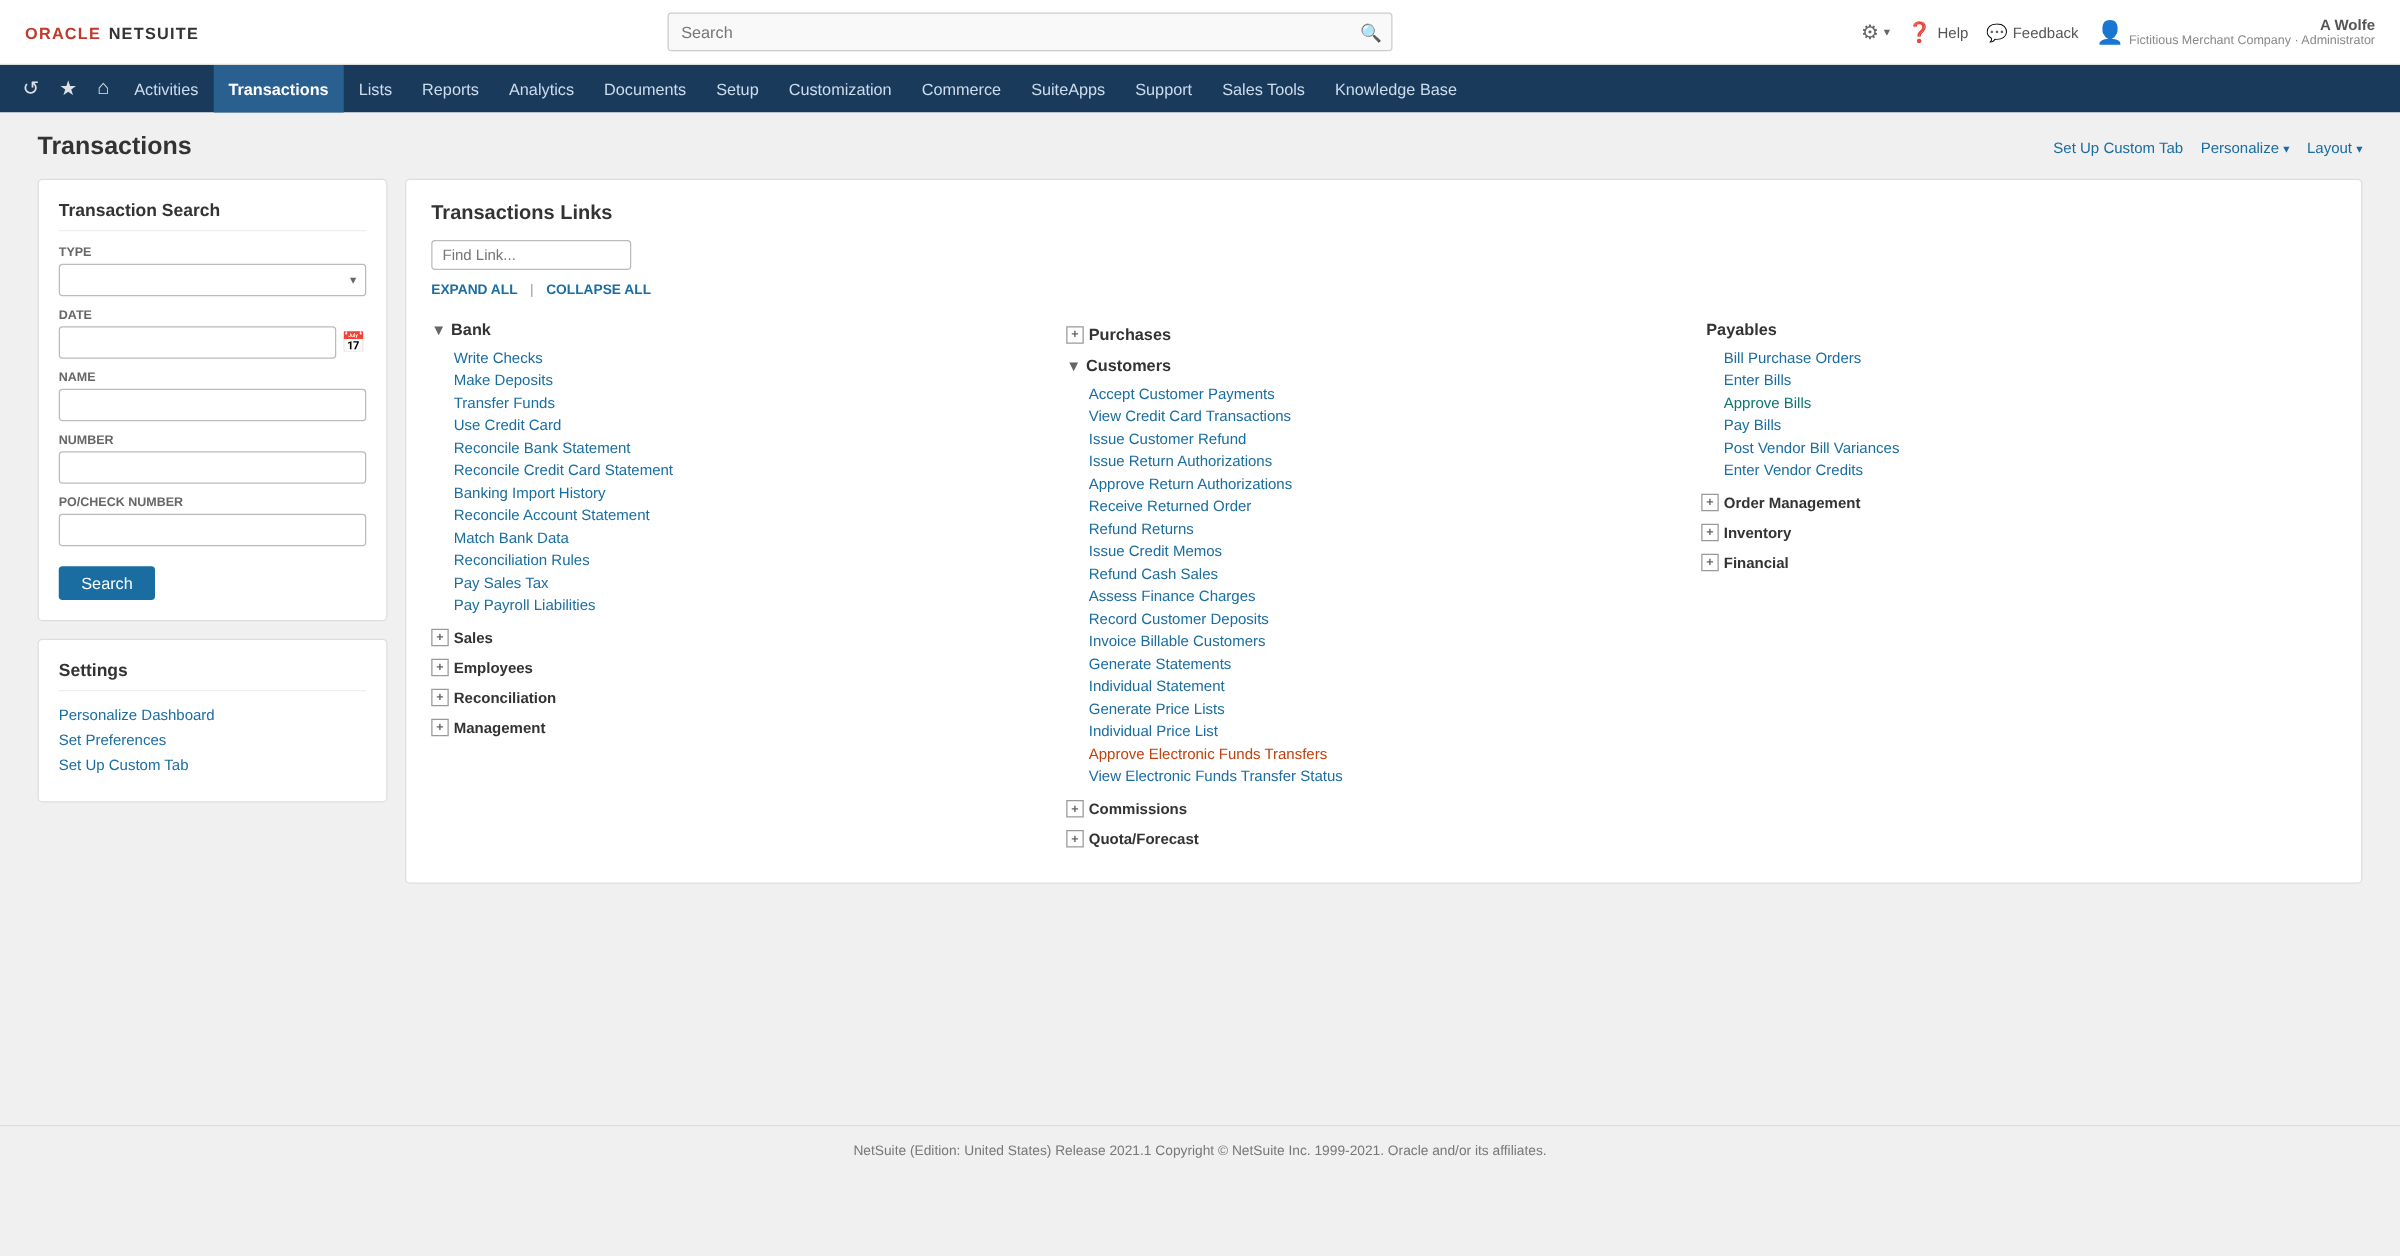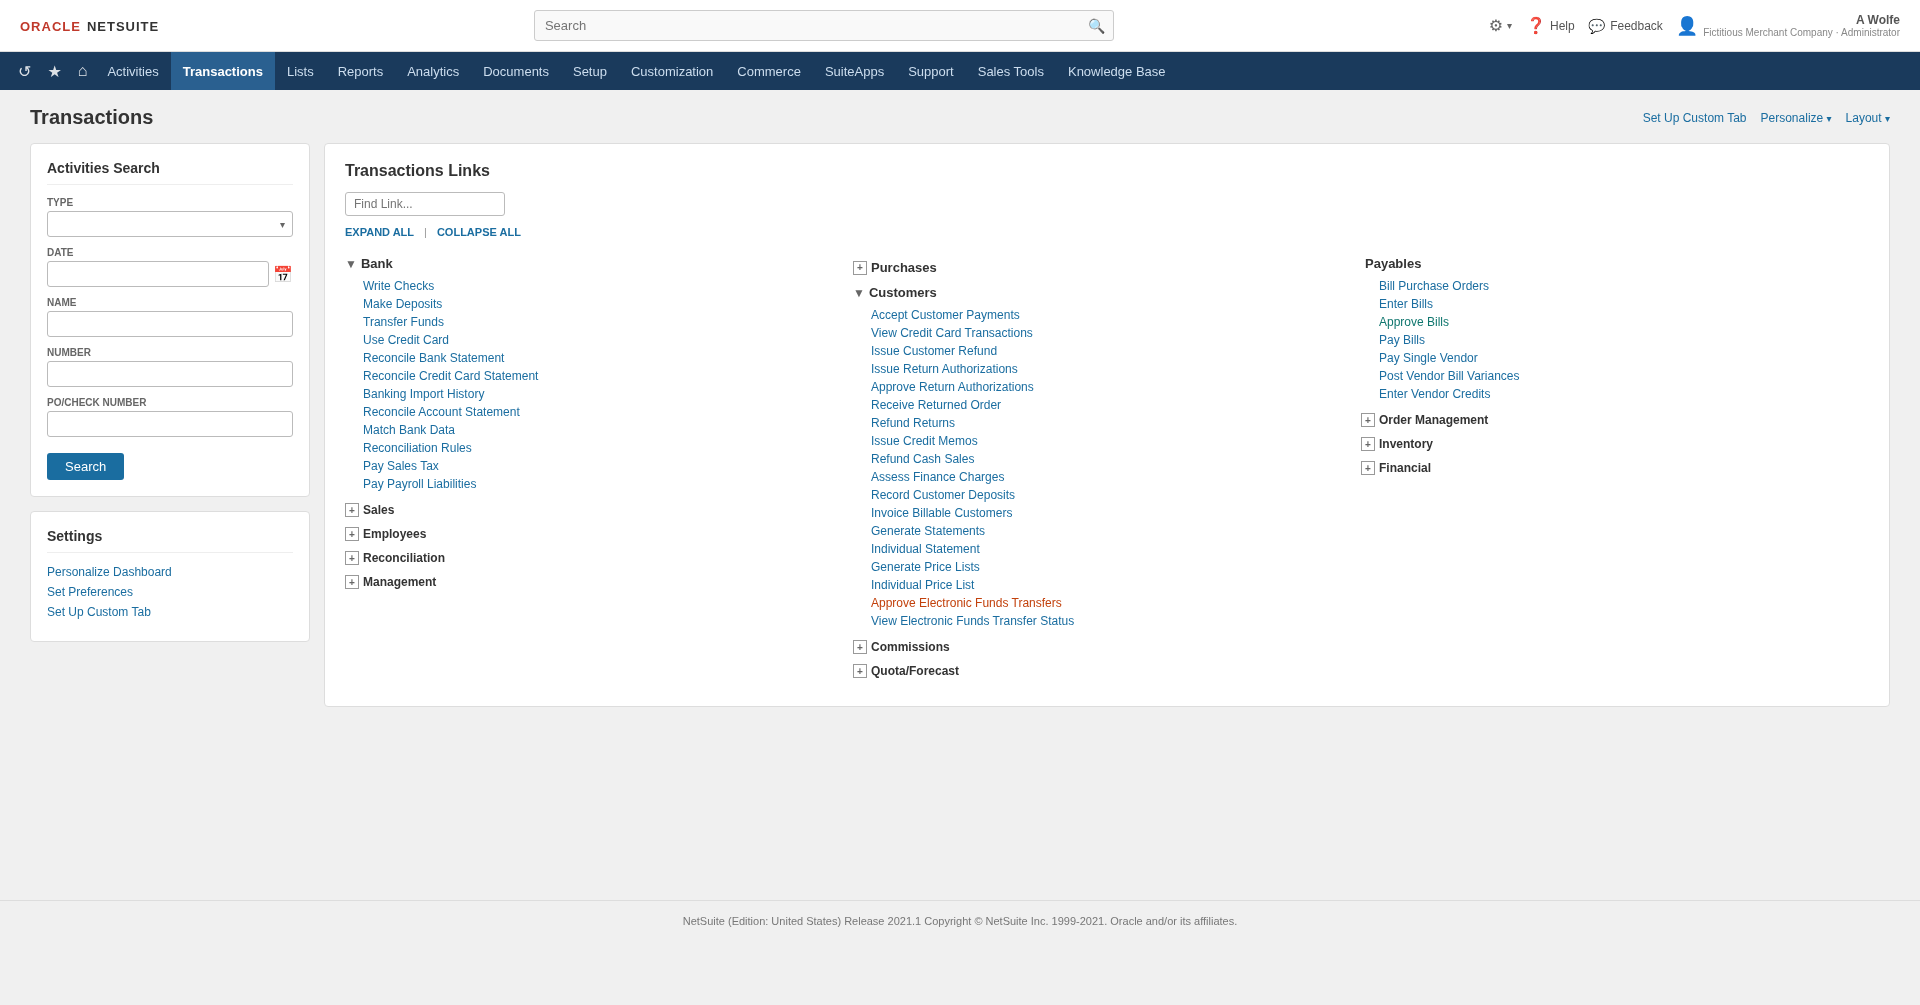--- a/index.html
+++ b/index.html
@@ -409,21 +409,21 @@
         <span style="font-size:10px;">▾</span>
       </span>
     </div>
   </div>
 
   <div id="main-layout" style="display:flex; gap:14px; align-items:flex-start;">
 
     <div id="left-sidebar" style="width:280px; flex:0 0 280px;">
 
       <div class="sidebar-card" style="background:#fff; border:1px solid #ddd; border-radius:4px; padding:16px; margin-bottom:14px;">
-        <div class="sidebar-card-title" style="font-size:14px; font-weight:bold; color:#333; margin-bottom:12px; border-bottom:1px solid #eee; padding-bottom:8px;">Activities Search</div>
+        <div class="sidebar-card-title" style="font-size:14px; font-weight:bold; color:#333; margin-bottom:12px; border-bottom:1px solid #eee; padding-bottom:8px;">Transaction Search</div>
 
         <div class="form-group">
           <label class="form-label" style="display:block; font-size:10px; font-weight:bold; color:#666; text-transform:uppercase; margin-bottom:3px;">TYPE</label>
           <div class="select-wrapper" style="position:relative;">
             <select class="form-select" style="width:100%; padding:5px 24px 5px 8px; border:1px solid #bbb; border-radius:3px; font-size:12px; background:#fff; outline:none; appearance:none; -webkit-appearance:none;">
               <option value=""></option>
             </select>
             <span class="select-arrow" style="position:absolute; right:8px; top:50%; transform:translateY(-50%); pointer-events:none; font-size:10px; color:#666;">▾</span>
           </div>
         </div>
@@ -579,21 +579,20 @@
 
           <div class="subsection">
             <div class="section-header" style="display:flex; align-items:flex-end; gap:4px; font-size:13px; font-weight:bold; color:#333; margin-bottom:6px;">
               <span style="color:#666; font-size:12px;"></span>
               <span>Payables</span>
             </div>
             <a class="section-link" style="display:block; color:#1a6da0; font-size:12px; text-decoration:none; padding:2px 0 2px 18px; cursor:pointer;">Bill Purchase Orders</a>
             <a class="section-link" style="display:block; color:#1a6da0; font-size:12px; text-decoration:none; padding:2px 0 2px 18px; cursor:pointer;">Enter Bills</a>
             <a class="section-link" style="display:block; color:#0f766e; font-size:12px; text-decoration:none; padding:2px 0 2px 18px; cursor:pointer;">Approve Bills</a>
             <a class="section-link" style="display:block; color:#1a6da0; font-size:12px; text-decoration:none; padding:2px 0 2px 18px; cursor:pointer;">Pay Bills</a>
-            <a class="section-link" style="display:block; color:#1a6da0; font-size:12px; text-decoration:none; padding:2px 0 2px 18px; cursor:pointer;">Pay Single Vendor</a>
             <a class="section-link" style="display:block; color:#1a6da0; font-size:12px; text-decoration:none; padding:2px 0 2px 18px; cursor:pointer;">Post Vendor Bill Variances</a>
             <a class="section-link" style="display:block; color:#1a6da0; font-size:12px; text-decoration:none; padding:2px 0 2px 18px; cursor:pointer;">Enter Vendor Credits</a>
           </div>
 
           <div class="subsection" style="margin-top:10px;">
             <div class="subsection-header" style="display:flex; align-items:center; gap:4px; font-size:12px; font-weight:bold; color:#333; margin-bottom:4px;">
               <span class="expand-icon" style="width:14px; height:14px; border:1px solid #999; display:inline-flex; align-items:center; justify-content:center; font-size:10px; cursor:pointer; color:#666; flex-shrink:0;">+</span>
               <span>Order Management</span>
             </div>
           </div>

